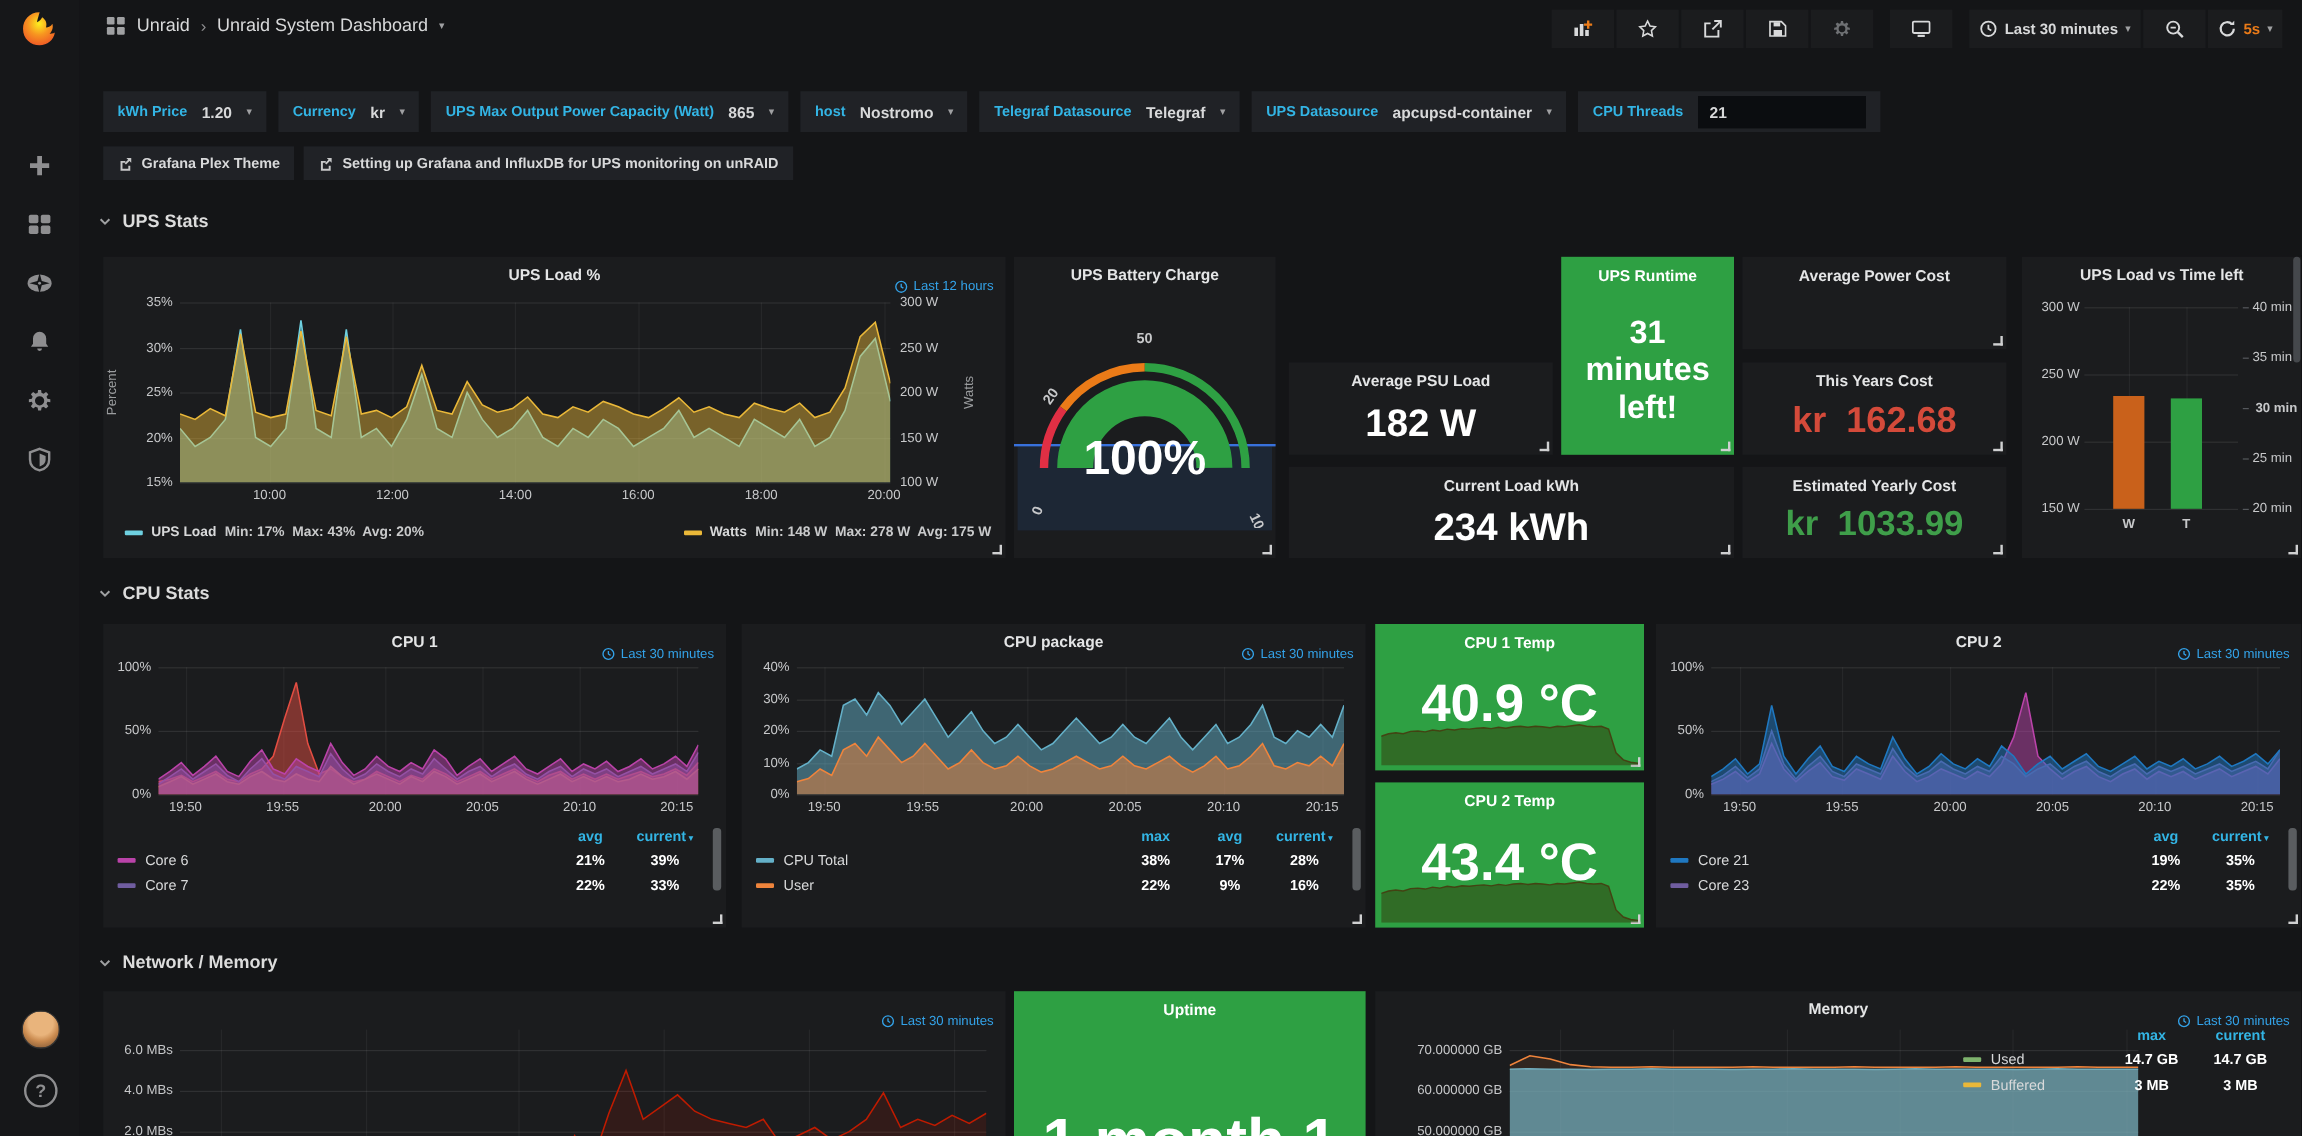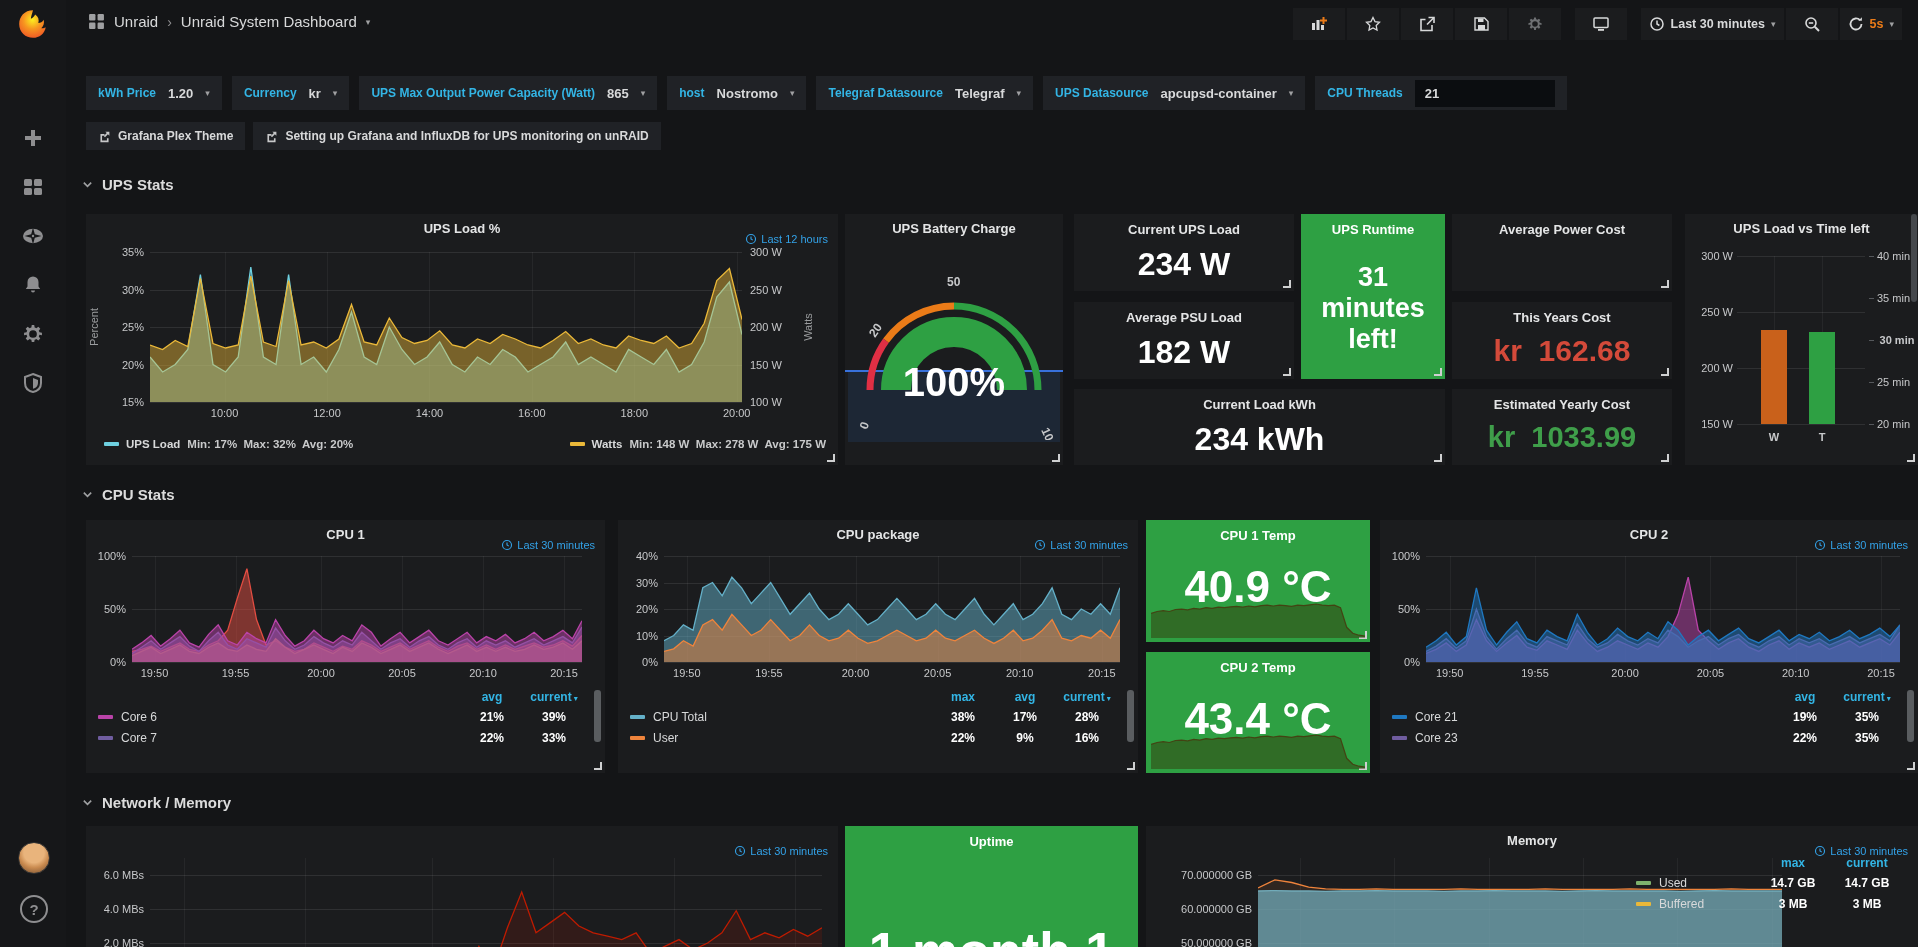--- a/index.html
+++ b/index.html
@@ -347,21 +347,21 @@
       <span class="ytick" style="left: 664px; width: 48px; top: 181px; text-align: left;">100 W</span>
       <span class="xtick" style="left: 138.6px; top: 193px;">10:00</span>
       <span class="xtick" style="left: 241px; top: 193px;">12:00</span>
       <span class="xtick" style="left: 343.4px; top: 193px;">14:00</span>
       <span class="xtick" style="left: 445.8px; top: 193px;">16:00</span>
       <span class="xtick" style="left: 548.3px; top: 193px;">18:00</span>
       <span class="xtick" style="left: 650.7px; top: 193px;">20:00</span>
       <span class="ylab" style="left: 8px; top: 113px;">Percent</span>
       <span class="ylab" style="left: 722px; top: 113px;">Watts</span>
       <div class="legend-inline">
-        <span class="li-item"><span class="lgt-swatch" style="background: rgb(110, 208, 224);"></span><span>UPS Load</span><span class="li-stats">Min: 17%  Max: 32%  Avg: 20%</span></span>
+        <span class="li-item"><span class="lgt-swatch" style="background: rgb(110, 208, 224);"></span><span>UPS Load</span><span class="li-stats">Min: 17%  Max: 43%  Avg: 20%</span></span>
         <span class="li-item"><span class="lgt-swatch" style="background: rgb(234, 184, 57);"></span><span>Watts</span><span class="li-stats">Min: 148 W  Max: 278 W  Avg: 175 W</span></span>
       </div>
     </div>
 
   <div class="panel corner" id="battery" style="left:845px;top:214px;width:218px;height:251px">
     <div class="ptitle">UPS Battery Charge</div>
     <div class="gauge-navy"></div>
     <div class="gauge-line"></div>
     <svg class="gauge-svg" id="gaugesvg" width="218" height="200" viewBox="0 0 218 200">
         <path d="M51.0 150.0A58 58 0 0 1 167.0 149.9" stroke="#2EA043" stroke-width="30" fill="none"></path>
@@ -369,24 +369,20 @@
         <path d="M41.0 100.6A84 84 0 0 1 109.0 66.0" stroke="#EB7B18" stroke-width="7" fill="none"></path>
         <path d="M109.0 66.0A84 84 0 0 1 193.0 150.0" stroke="#2EA043" stroke-width="7" fill="none"></path>
         <text x="22" y="190" class="gtick" transform="rotate(-70 22 190)">0</text>
         <text x="30" y="98" class="gtick" transform="rotate(-55 30 98)">20</text>
         <text x="102" y="46" class="gtick" transform="rotate(0 102 46)">50</text>
         <text x="196" y="190" class="gtick" transform="rotate(65 196 190)">100</text>
       </svg>
     <div class="gauge-val">100%</div>
   </div>
 
-  <div class="panel stat corner" style="left:1074px;top:214px;width:220px;height:77px">
-    <div class="stitle">Current UPS Load</div>
-    <div class="sval">234 W</div>
-  </div>
   <div class="panel green corner" style="left:1301px;top:214px;width:144px;height:165px">
     <div class="stitle">UPS Runtime</div>
     <div class="runtime-lines">
       <div>31</div>
       <div>minutes</div>
       <div>left!</div>
     </div>
   </div>
   <div class="panel stat corner" style="left:1452px;top:214px;width:220px;height:77px">
     <div class="stitle">Average Power Cost</div>

